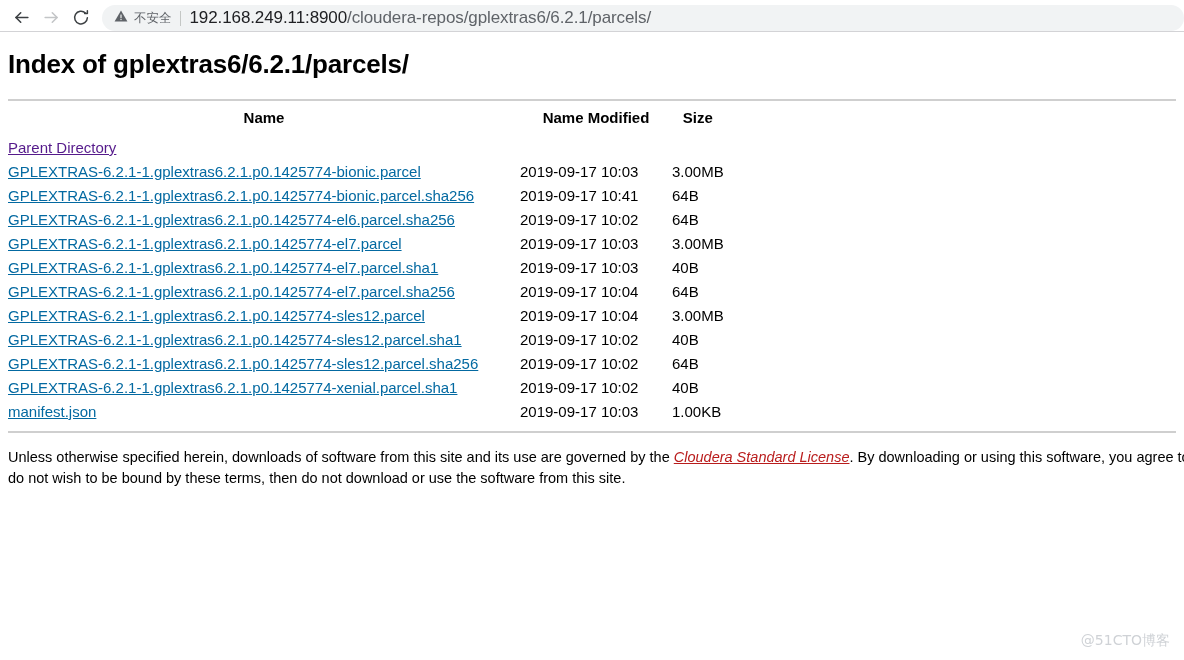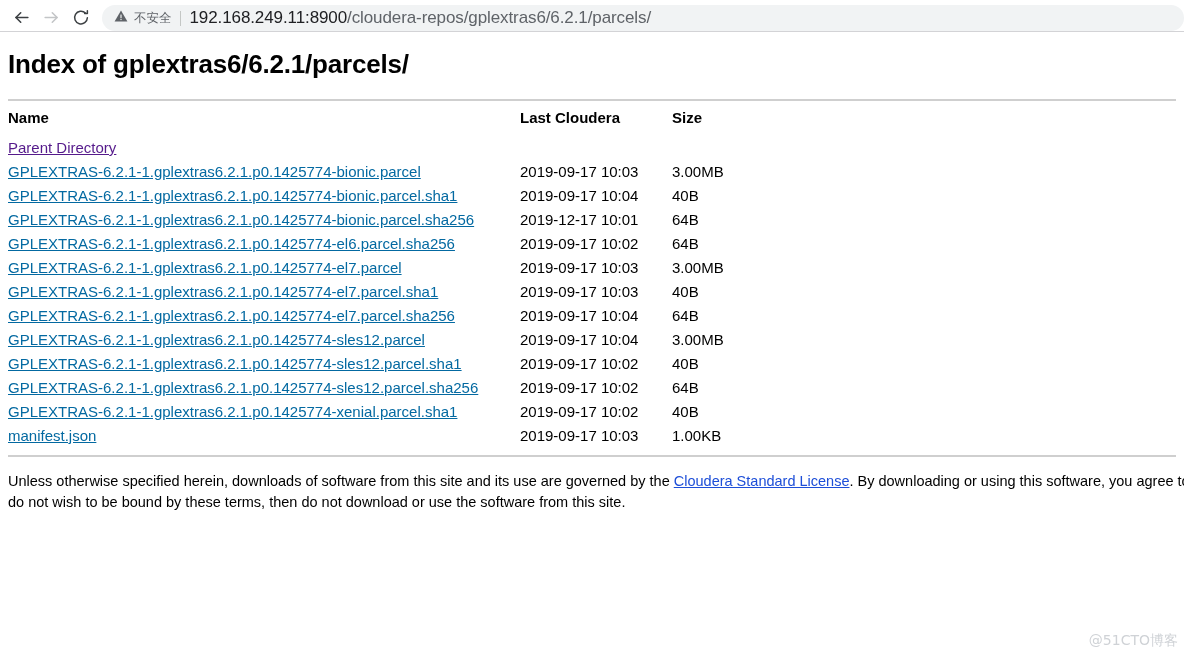--- a/index.html
+++ b/index.html
@@ -106,21 +106,21 @@
 
   table.listing {
     border-collapse: collapse;
     margin-top: 8px;
     font-size: 15px;
   }
   table.listing th {
     font-weight: bold;
     font-size: 15px;
     color: #000;
-    text-align: left;
+    text-align: center;
     padding: 0 0 10px 0;
     white-space: nowrap;
   }
   th.col-name   { width: 512px; text-align: center; padding-left: 0; }
   th.col-mod    { width: 152px; text-align: left; }
   th.col-size   { text-align: left; }
 
   table.listing td {
     padding: 0;
     height: 24px;
@@ -146,27 +146,28 @@
   
   .footer {
     margin-top: 14px;
     font-size: 14.5px;
     color: #000;
     line-height: 21px;
     width: 1400px;          
     white-space: normal;
   }
   .footer a {
-    color: #1d4ed8;
+    color: #b91c1c;
     text-decoration: underline;
+    font-style: italic;
   }
 
   .watermark {
     position: absolute;
-    right: 6px;
+    right: 14px;
     bottom: 10px;
     font-size: 14px;
     color: #cfd2d6;
     font-family: "DejaVu Sans", sans-serif;
     user-select: none;
   }
 </style>
 </head>
 <body>
 
@@ -218,45 +219,40 @@
 <div class="page">
 
   <h1 class="page-title">Index of gplextras6/6.2.1/parcels/</h1>
 
   <hr class="rule">
 
   <table class="listing">
     <thead>
       <tr>
         <th class="col-name">Name</th>
-        <th class="col-mod">Last Cloudera</th>
+        <th class="col-mod">Name Modified</th>
         <th class="col-size">Size</th>
       </tr>
     </thead>
     <tbody>
       <tr>
         <td class="cell-name">
           <a class="filelink visited" href="#">Parent Directory</a>
         </td>
         <td class="cell-mod"></td>
         <td class="cell-size"></td>
       </tr>
     <tr>
           <td class="cell-name"><a class="filelink" href="#">GPLEXTRAS-6.2.1-1.gplextras6.2.1.p0.1425774-bionic.parcel</a></td>
           <td class="cell-mod">2019-09-17 10:03</td>
           <td class="cell-size">3.00MB</td>
         </tr>
         <tr>
-          <td class="cell-name"><a class="filelink" href="#">GPLEXTRAS-6.2.1-1.gplextras6.2.1.p0.1425774-bionic.parcel.sha1</a></td>
-          <td class="cell-mod">2019-09-17 10:04</td>
-          <td class="cell-size">40B</td>
-        </tr>
-        <tr>
           <td class="cell-name"><a class="filelink" href="#">GPLEXTRAS-6.2.1-1.gplextras6.2.1.p0.1425774-bionic.parcel.sha256</a></td>
-          <td class="cell-mod">2019-12-17 10:01</td>
+          <td class="cell-mod">2019-09-17 10:41</td>
           <td class="cell-size">64B</td>
         </tr>
         <tr>
           <td class="cell-name"><a class="filelink" href="#">GPLEXTRAS-6.2.1-1.gplextras6.2.1.p0.1425774-el6.parcel.sha256</a></td>
           <td class="cell-mod">2019-09-17 10:02</td>
           <td class="cell-size">64B</td>
         </tr>
         <tr>
           <td class="cell-name"><a class="filelink" href="#">GPLEXTRAS-6.2.1-1.gplextras6.2.1.p0.1425774-el7.parcel</a></td>
           <td class="cell-mod">2019-09-17 10:03</td>

